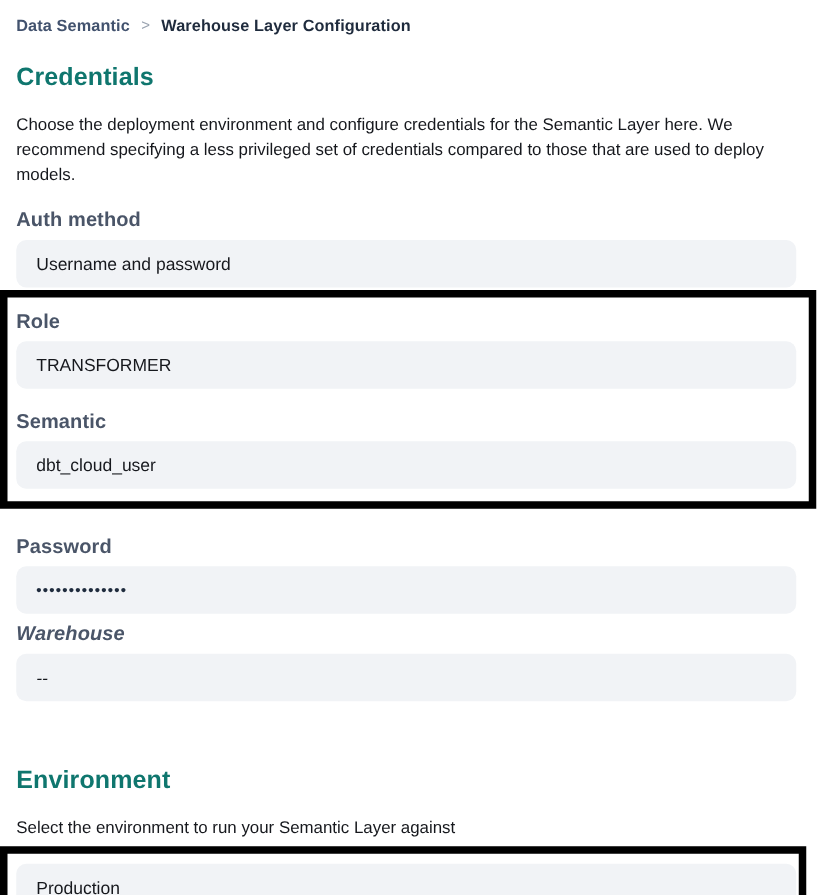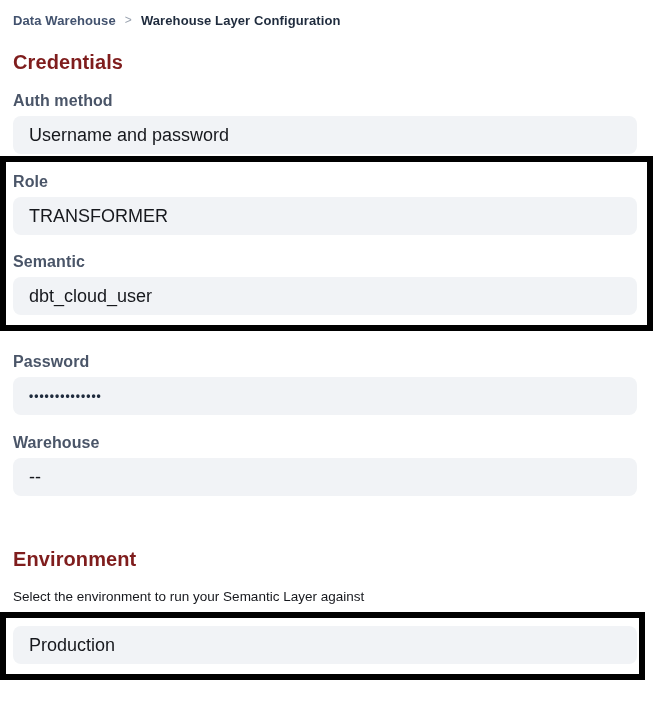--- a/index.html
+++ b/index.html
@@ -17,21 +17,21 @@
     display: flex; align-items: center; gap: 9px;
     font-size: 13px; font-weight: 700; letter-spacing: 0.1px;
   }
   .crumb-link { color: #42526e; cursor: pointer; }
   .crumb-sep { color: #9aa3b0; font-size: 12px; font-weight: 400; transform: translateY(-1px); }
   .crumb-current { color: #1f2b3d; }
 
   
   .section-title {
     margin: 23px 13px 0 13px;
-    font-size: 20px; font-weight: 700; color: #7f1d1d; letter-spacing: 0.1px;
+    font-size: 20px; font-weight: 700; color: #0f766e; letter-spacing: 0.1px;
   }
   .section-desc {
     margin: 16px 13px 0 13px;
     width: 630px;
     font-size: 13.5px; line-height: 20px; color: #16181d;
   }
 
   
   .form-group { margin-left: 13px; width: 624px; }
   .form-label {
@@ -39,28 +39,28 @@
     font-size: 16px; font-weight: 700; color: #4a5568;
     letter-spacing: 0.1px;
     margin-bottom: 6px;
   }
   .form-field {
     width: 624px; height: 38px;
     background: #f1f3f6;
     border-radius: 8px;
     display: flex; align-items: center;
     padding-left: 16px;
-    font-size: 18px; color: #16181d;
+    font-size: 14px; color: #16181d;
     cursor: pointer;
   }
   .form-field.password { letter-spacing: 1px; font-size: 12px; color: #1f2b3d; font-weight: 700; }
 
   .mt-auth { margin-top: 18px; }
   .mt-pass { margin-top: 22px; }
-  .mt-ware { margin-top: 19px; }
+  .mt-ware { margin-top: 8px; font-style: italic; }
 
   
   .highlight-box {
     border: 6px solid #000000;
     background: transparent;
   }
   .box-credentials {
     margin-top: 2px;
     width: 653px;
     padding: 11px 0 10px 0;
@@ -76,27 +76,28 @@
 
   .env-title { margin-top: 52px; }
   .env-desc { }
 </style>
 </head>
 <body>
 
 <div class="page">
 
   <nav class="breadcrumb">
-    <span class="crumb-link">Data Warehouse</span>
+    <span class="crumb-link">Data Semantic</span>
     <span class="crumb-sep">&gt;</span>
     <span class="crumb-current">Warehouse Layer Configuration</span>
   </nav>
 
   <h1 class="section-title">Credentials</h1>
 
+  <p class="section-desc">Choose the deployment environment and configure credentials for the Semantic Layer here. We recommend specifying a less privileged set of credentials compared to those that are used to deploy models.</p>
 
   <div class="form-group mt-auth">
     <label class="form-label">Auth method</label>
     <div class="form-field">Username and password</div>
   </div>
 
   <div class="highlight-box box-credentials">
     <div class="form-group">
       <label class="form-label">Role</label>
       <div class="form-field">TRANSFORMER</div>

